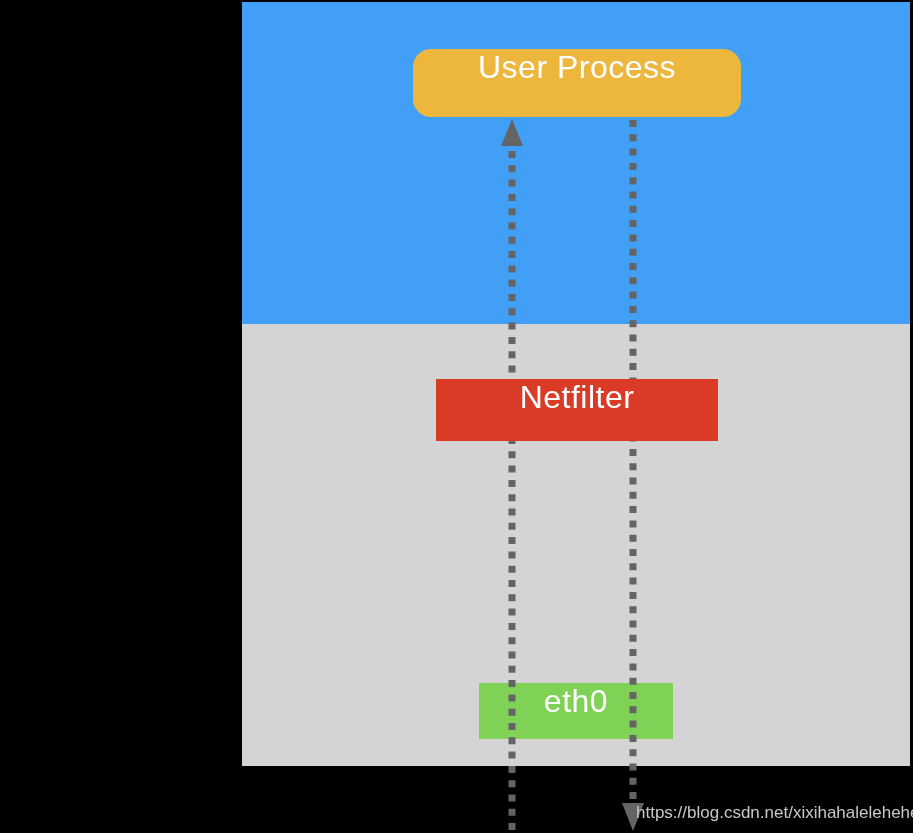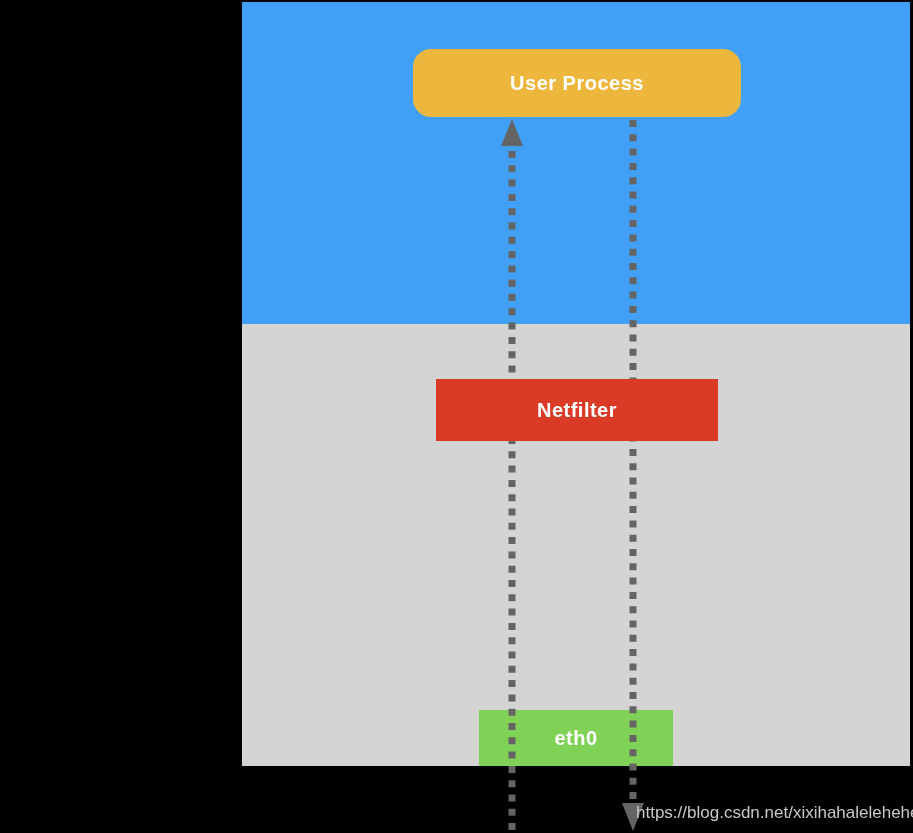--- a/index.html
+++ b/index.html
@@ -16,39 +16,39 @@
     background:var(--user-space-panel,#419FF6);
     z-index:1;
   }
   .region.kernel-space{
     left:242px;top:324px;width:668px;height:442px;
     background:var(--kernel-space-panel,#D4D4D4);
     z-index:1;
   }
   .node{
     position:absolute;
-    display:flex;align-items:center;justify-content:center;
+    display:flex;align-items:flex-start;justify-content:center;
     color:var(--box-text,#fff);
-    font-weight:700;
-    font-size:20px;
+    font-weight:400;
+    font-size:32px;
     letter-spacing:0.5px;
   }
   .node.user-process{
     left:413px;top:49px;width:328px;height:68px;
     background:var(--user-process-box,#EDB73E);
     border-radius:18px;
     z-index:4;
   }
   .node.netfilter{
     left:436px;top:379px;width:282px;height:62px;
     background:var(--netfilter-box,#DA3B27);
     z-index:4;
   }
   .node.eth0{
-    left:479px;top:710px;width:194px;height:56px;
+    left:479px;top:683px;width:194px;height:56px;
     background:var(--eth0-box,#80D257);
     z-index:2;
   }
   svg.flows{
     position:absolute;left:0;top:0;width:913px;height:833px;
     z-index:3;
     pointer-events:none;
   }
   svg.flows line{
     stroke:var(--flow-line,#646464);

